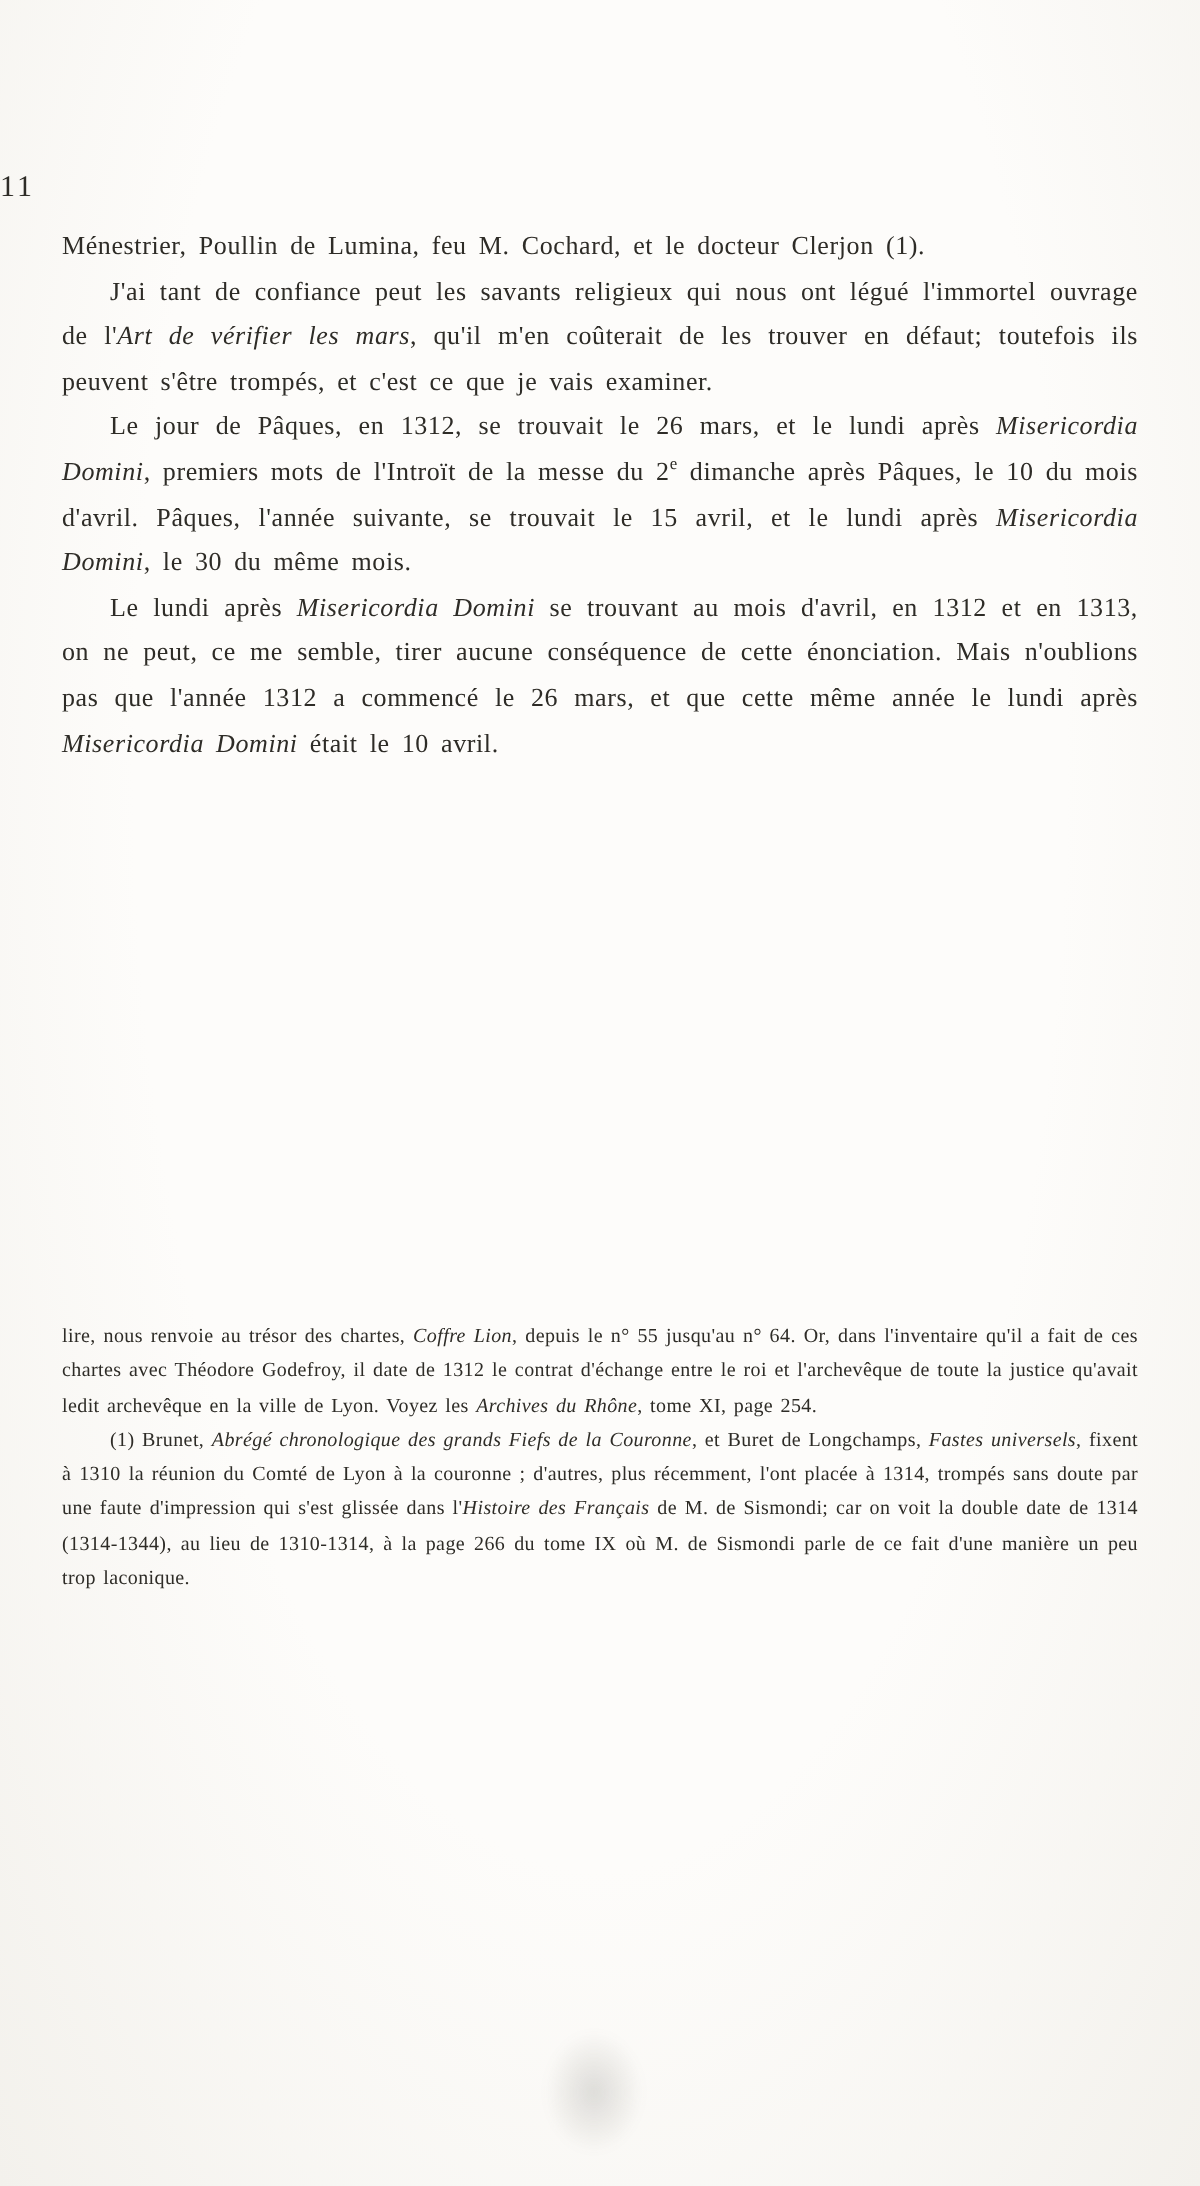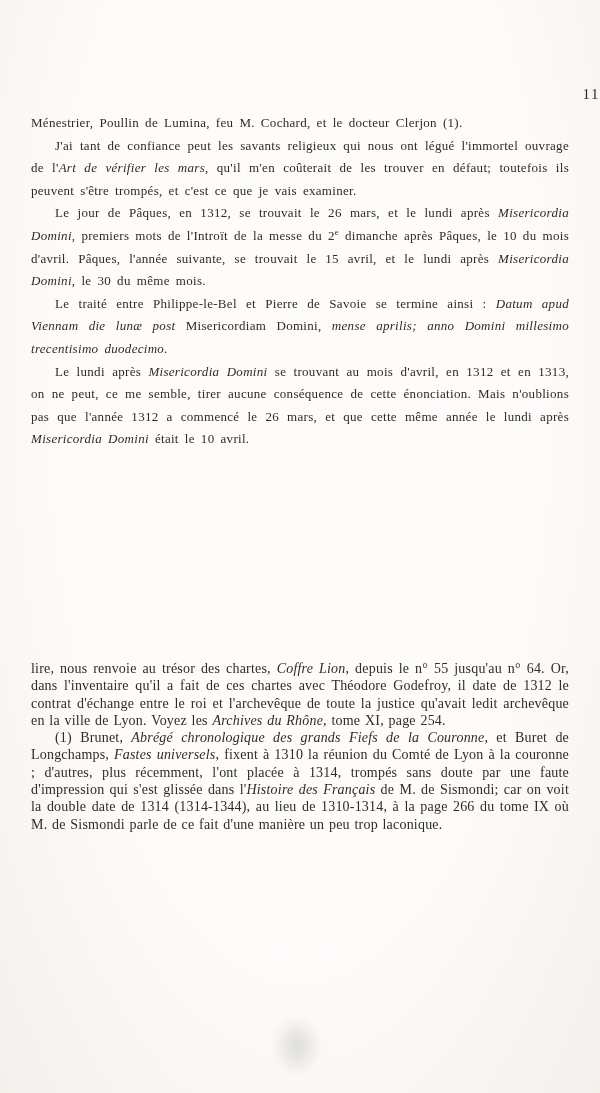--- a/index.html
+++ b/index.html
@@ -10,21 +10,21 @@
     margin: 0 auto;
     box-sizing: border-box;
     background: radial-gradient(ellipse at 50% 35%, #fdfcfa 55%, #f3f1ec 100%);
     font-family: "Liberation Serif", "DejaVu Serif", serif;
     color: #2e2c27;
     overflow: hidden;
   }
   .page-number {
     position: absolute;
     top: 86px; left: 0; right: 0;
-    text-align: right;
+    text-align: left;
     font-size: 15px;
     letter-spacing: 1.5px;
   }
   .body-text {
     position: absolute;
     top: 112px; left: 31px; right: 31px;
     text-align: justify;
   }
   .body-text .para {
     margin: 0;
@@ -33,21 +33,21 @@
     letter-spacing: 0.3px;
     word-spacing: 2.5px;
   }
   .footnotes {
     position: absolute;
     top: 660px; left: 31px; right: 31px;
     text-align: justify;
   }
   .footnotes .para {
     margin: 0;
-    font-size: 14px;
+    font-size: 10px;
     line-height: 17.3px;
     letter-spacing: 0.2px;
     word-spacing: 1px;
   }
   .indent { text-indent: 24px; }
   .it { font-style: italic; }
   sup { font-size: 0.65em; line-height: 0; }
   .scan-smudge {
     position: absolute;
     left: 272px; top: 1015px;
@@ -60,21 +60,20 @@
 </head>
 <body>
 
 <div class="page">
   <div class="page-number">11</div>
 
   <div class="body-text">
       <p class="para"><span>Ménestrier, Poullin de Lumina, feu M. Cochard, et le docteur Clerjon (1).</span></p>
       <p class="para indent"><span>J'ai tant de confiance peut les savants religieux qui nous ont légué l'immortel ouvrage de l'</span><span class="it">Art de vérifier les mars</span><span>, qu'il m'en coûterait de les trouver en défaut; toutefois ils peuvent s'être trompés, et c'est ce que je vais examiner.</span></p>
       <p class="para indent"><span>Le jour de Pâques, en 1312, se trouvait le 26 mars, et le lundi après </span><span class="it">Misericordia Domini</span><span>, premiers mots de l'Introït de la messe du 2</span><sup>e</sup><span> dimanche après Pâques, le 10 du mois d'avril. Pâques, l'année suivante, se trouvait le 15 avril, et le lundi après </span><span class="it">Misericordia Domini</span><span>, le 30 du même mois.</span></p>
-      <p class="para indent"><span>Le traité entre Philippe-le-Bel et Pierre de Savoie se termine ainsi : </span><span class="it">Datum apud Viennam die lunæ post</span><span> Misericordiam Domini, </span><span class="it">mense aprilis; anno Domini millesimo trecentisimo duodecimo.</span></p>
       <p class="para indent"><span>Le lundi après </span><span class="it">Misericordia Domini</span><span> se trouvant au mois d'avril, en 1312 et en 1313, on ne peut, ce me semble, tirer aucune conséquence de cette énonciation. Mais n'oublions pas que l'année 1312 a commencé le 26 mars, et que cette même année le lundi après </span><span class="it">Misericordia Domini</span><span> était le 10 avril.</span></p>
     </div>
 
   <div class="footnotes">
       <p class="para"><span>lire, nous renvoie au trésor des chartes, </span><span class="it">Coffre Lion</span><span>, depuis le n° 55 jusqu'au n° 64. Or, dans l'inventaire qu'il a fait de ces chartes avec Théodore Godefroy, il date de 1312 le contrat d'échange entre le roi et l'archevêque de toute la justice qu'avait ledit archevêque en la ville de Lyon. Voyez les </span><span class="it">Archives du Rhône</span><span>, tome XI, page 254.</span></p>
       <p class="para indent"><span>(1) Brunet, </span><span class="it">Abrégé chronologique des grands Fiefs de la Couronne</span><span>, et Buret de Longchamps, </span><span class="it">Fastes universels</span><span>, fixent à 1310 la réunion du Comté de Lyon à la couronne ; d'autres, plus récemment, l'ont placée à 1314, trompés sans doute par une faute d'impression qui s'est glissée dans l'</span><span class="it">Histoire des Français</span><span> de M. de Sismondi; car on voit la double date de 1314 (1314-1344), au lieu de 1310-1314, à la page 266 du tome IX où M. de Sismondi parle de ce fait d'une manière un peu trop laconique.</span></p>
     </div>
 
   <div class="scan-smudge"></div>
 </div>

